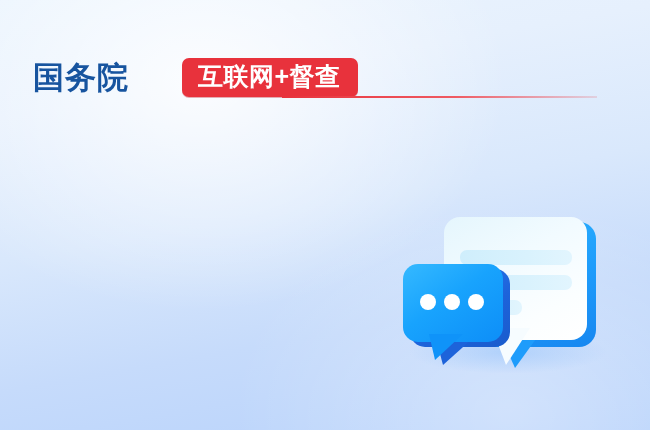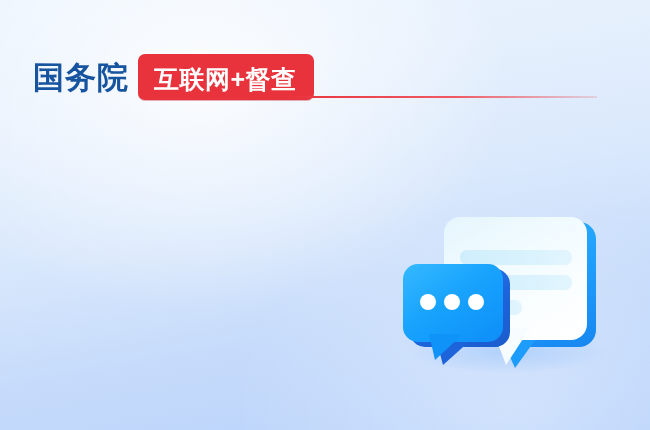--- a/index.html
+++ b/index.html
@@ -44,34 +44,35 @@
   }
 
   
   #header {
     position: absolute;
     left: 33px;
     top: 55px;
     display: flex;
     align-items: center;
     height: 44px;
+    gap: 44px;
   }
   #gov-label {
     font-size: 31px;
     font-weight: bold;
     letter-spacing: 1px;
     color: #17549f;
     line-height: 1;
     white-space: nowrap;
   }
   #brand-badge {
     margin-left: 9px;
     background: #e8323c;
     border-radius: 7px 7px 7px 7px;
-    padding: 13px 17px 8px 16px;
+    padding: 6px 17px 8px 16px;
     display: flex;
     align-items: center;
     box-shadow: 0 1px 0 rgba(190,30,40,0.35);
   }
   #brand-badge-text {
     font-size: 25px;
     font-weight: bold;
     color: #ffffff;
     letter-spacing: 0.5px;
     line-height: 1;

